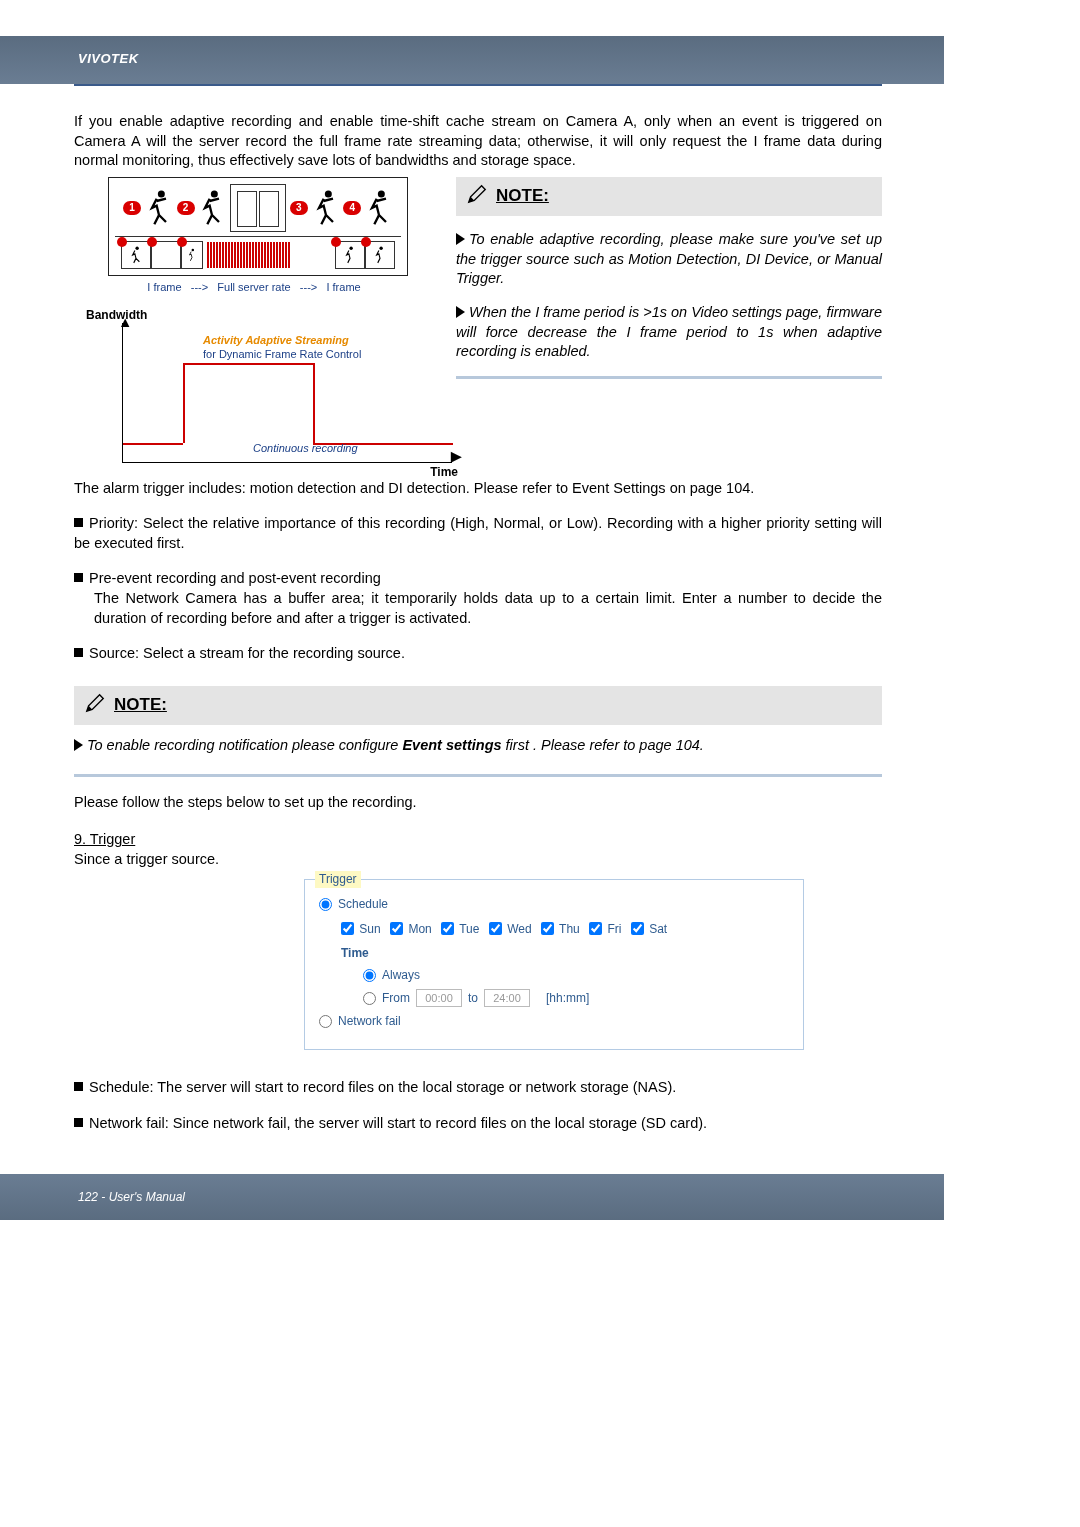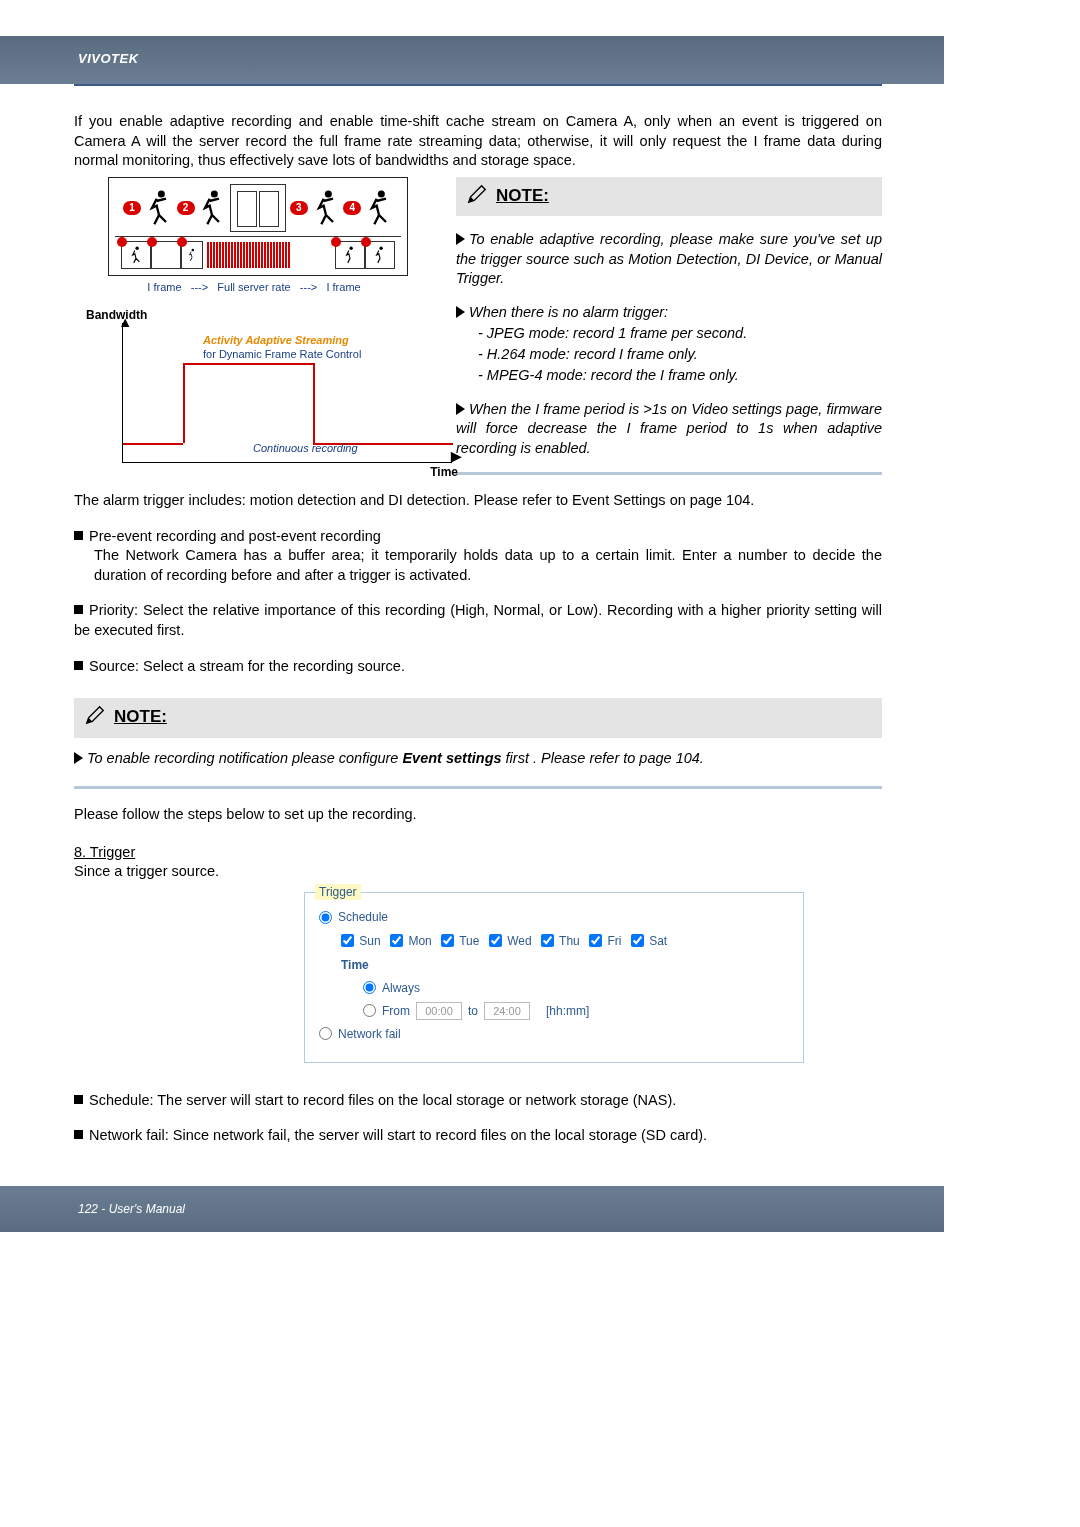--- a/index.html
+++ b/index.html
@@ -260,60 +260,55 @@
       <div class="note-col">
         <div class="note-box-hdr">
           <span class="pencil-icon"><svg viewBox="0 0 24 24">
                 <path d="M3 21 L5 15 L17 3 L21 7 L9 19 Z" fill="none" stroke="#000" stroke-width="1.5"></path>
                 <path d="M3 21 L9 19 L5 15 Z" fill="#000"></path>
               </svg></span>
           <span class="ntitle">NOTE:</span>
         </div>
         <ul>
           <li><span class="tri"></span><span>To enable adaptive recording, please make sure you've set up the trigger source such as Motion Detection, DI Device, or Manual Trigger.</span></li>
-          <li><span class="tri"></span><span>When there is no alarm trigger:</span>
-            <div class="sub">- JPEG mode: record 1 frame per second.</div>
-            <div class="sub">- H.264 mode: record I frame only.</div>
-            <div class="sub">- MPEG-4 mode: record the I frame only.</div>
-          </li>
           <li><span class="tri"></span><span>When the I frame period is &gt;1s on Video settings page, firmware will force decrease the I frame period to 1s when adaptive recording is enabled.</span></li>
         </ul>
         <div class="note-sep"></div>
       </div>
     </div>
 
     <p class="p-block">The alarm trigger includes: motion detection and DI detection. Please refer to Event Settings on page 104.</p>
 
+    <div class="p-block" style="text-align:justify;">
+      <span class="bullet-sq"></span><span>Priority: Select the relative importance of this recording (High, Normal, or Low). Recording with a higher priority setting will be executed first.</span>
+    </div>
     <div class="p-block">
       <span class="bullet-sq"></span><span>Pre-event recording and post-event recording</span>
       <div class="indent" style="text-align:justify;">The Network Camera has a buffer area; it temporarily holds data up to a certain limit. Enter a number to decide the duration of recording before and after a trigger is activated.</div>
-    </div>
-    <div class="p-block" style="text-align:justify;">
-      <span class="bullet-sq"></span><span>Priority: Select the relative importance of this recording (High, Normal, or Low). Recording with a higher priority setting will be executed first.</span>
     </div>
     <div class="p-block">
       <span class="bullet-sq"></span><span>Source: Select a stream for the recording source.</span>
     </div>
 
     <div class="note-wide">
       <span class="pencil-icon"><svg viewBox="0 0 24 24">
             <path d="M3 21 L5 15 L17 3 L21 7 L9 19 Z" fill="none" stroke="#000" stroke-width="1.5"></path>
             <path d="M3 21 L9 19 L5 15 Z" fill="#000"></path>
           </svg></span>
       <span class="ntitle">NOTE:</span>
     </div>
 
     <p class="note-line-it">
       <span class="tri"></span><span>To enable recording notification please configure </span><span class="es">Event settings</span><span> first . Please refer to page 104.</span>
     </p>
     <div class="note-sep-wide"></div>
 
     <p class="p-block">Please follow the steps below to set up the recording.</p>
 
-    <p class="sec-head">8. Trigger</p>
+    <p class="sec-head">9. Trigger</p>
     <p>Since a trigger source.</p>
 
     <div class="trigger-box">
       <div class="legend">Trigger</div>
       <div class="radio-row">
         <input type="radio" checked="" style="">
         <label>Schedule</label>
       </div>
       <div class="days-row">
         <input type="checkbox" checked="" style=""> <span>Sun</span>

